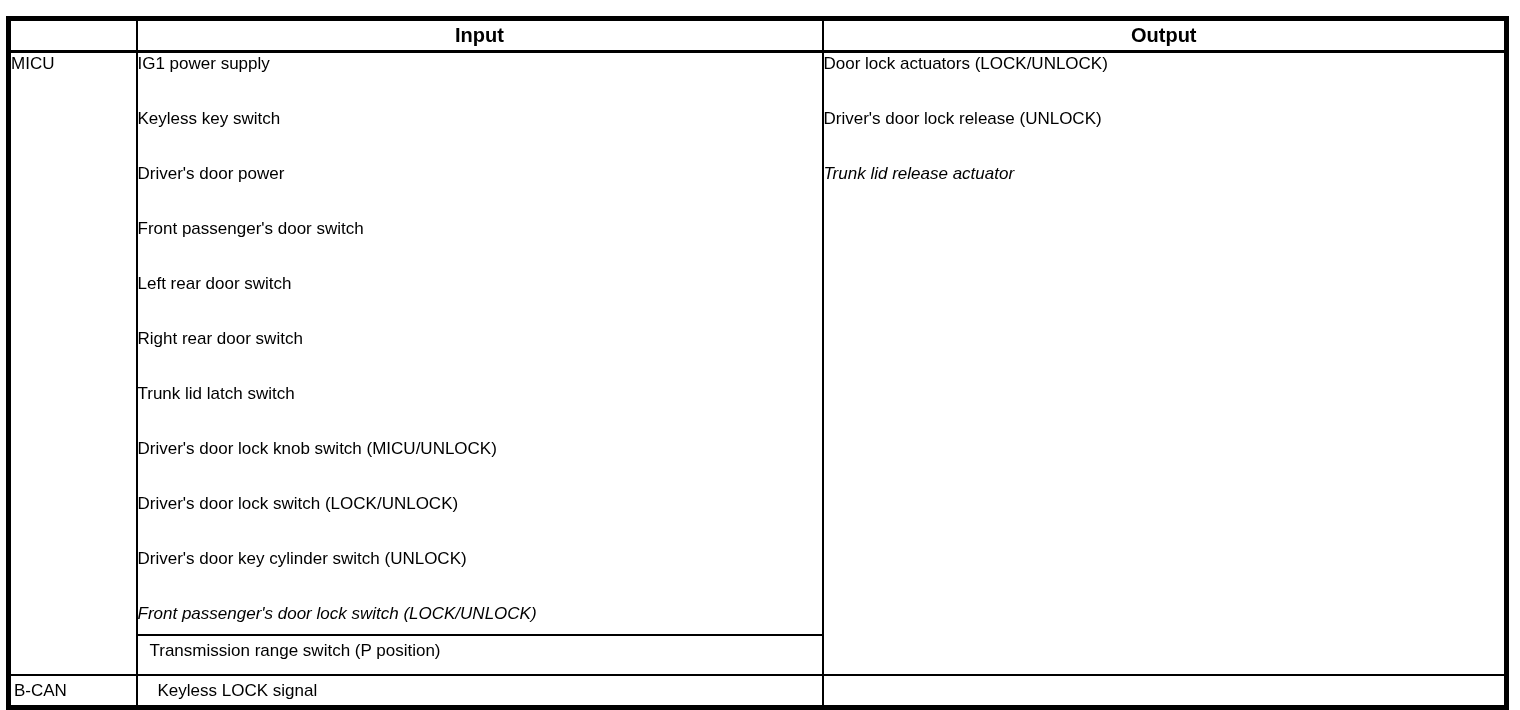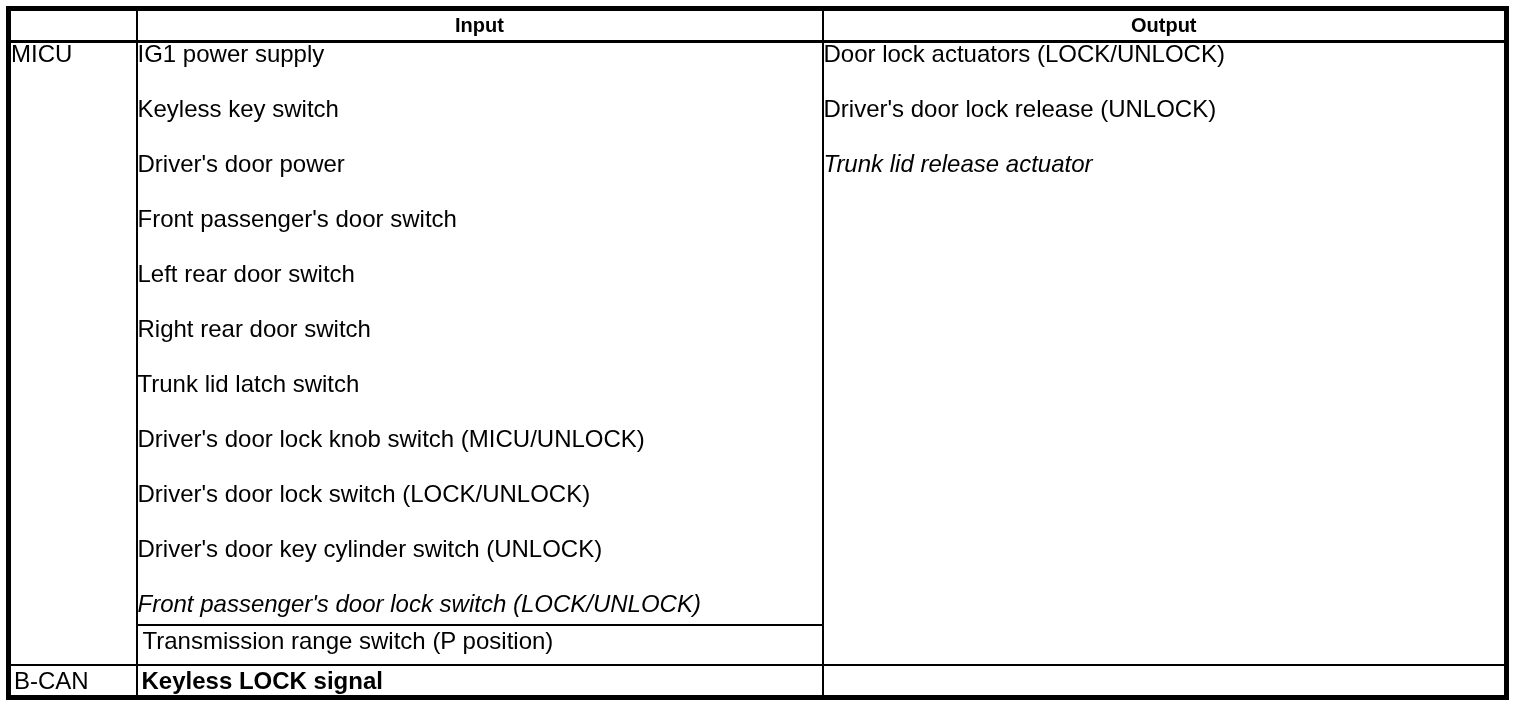--- a/index.html
+++ b/index.html
@@ -15,29 +15,29 @@
     position: relative;
     width: 1520px;
     height: 710px;
     overflow: hidden;
   }
   table.io-table {
     border-collapse: collapse;
     table-layout: fixed;
     position: absolute;
     left: 6px;
-    top: 6px;
+    top: 16px;
     width: 1502px;
     border: 5px solid #000;
   }
   table.io-table td {
     border: 2px solid #000;
     padding: 0;
     vertical-align: top;
-    font-size: 24px;
+    font-size: 17px;
     line-height: 21px;
     overflow: hidden;
   }
   tr.hdr td {
     height: 29px;
     border-bottom: 3px solid #000;
     text-align: center;
     vertical-align: middle;
     font-weight: bold;
     font-size: 20px;
@@ -52,32 +52,31 @@
   .li {
     height: 55px;
     white-space: nowrap;
   }
   .li:last-child {
     height: 22px;
     font-style: italic;
   }
   tr.subrow td.sub-cell {
     height: 34px;
-    padding: 4px 4px 0 5px;
+    padding: 4px 4px 0 12px;
     white-space: nowrap;
   }
   tr.bcan td {
     height: 29px;
     vertical-align: middle;
     padding: 0 4px 0 3px;
     white-space: nowrap;
   }
   tr.bcan td.bcan-input {
-    padding-left: 4px;
-    font-weight: bold;
+    padding-left: 20px;
   }
 </style>
 </head>
 <body>
 
 <div class="sheet">
   <table class="io-table">
     <colgroup>
       <col style="width:128px">
       <col style="width:686px">

